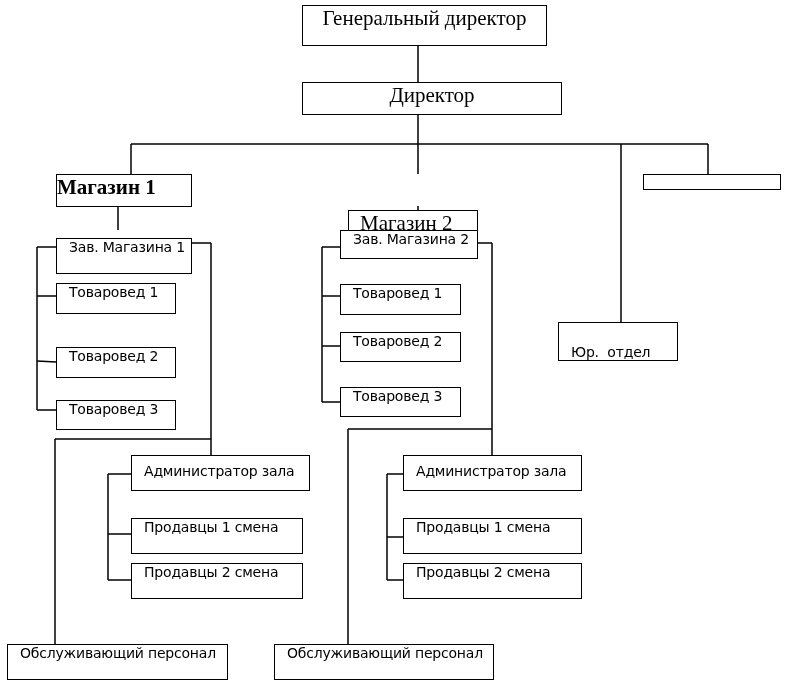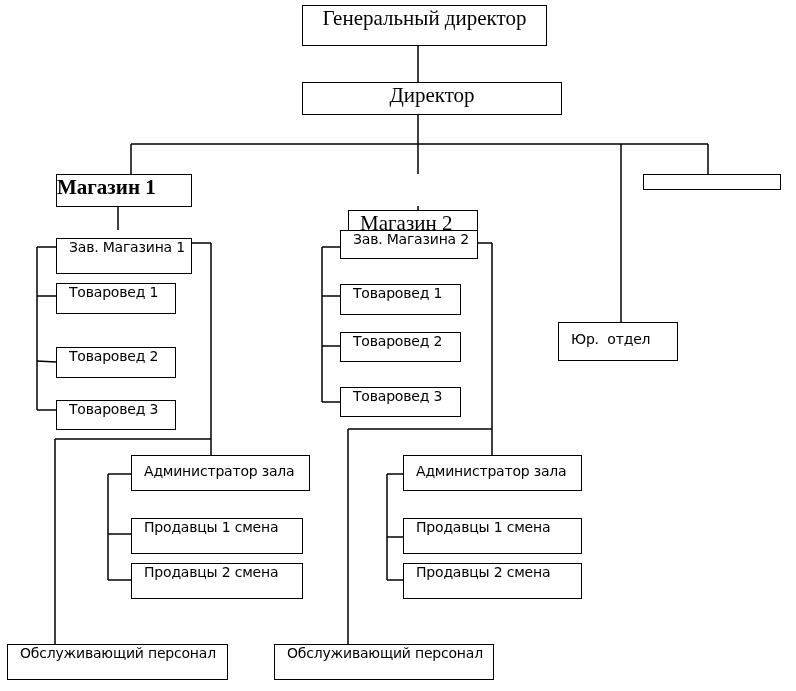--- a/index.html
+++ b/index.html
@@ -71,21 +71,21 @@
 
 <div class="box serif" style="left:56px;top:174px;width:136px;height:33px;justify-content:flex-start;font-weight:bold;">
   <span>Магазин 1</span>
 </div>
 <div class="box serif" style="left:348px;top:174px;width:130px;height:33px;justify-content:flex-start;padding-left:11px;margin-top:36px;">
   <span>Магазин 2</span>
 </div>
 <div class="box serif clip" style="left:643px;top:174px;width:138px;justify-content:flex-start;padding-left:11px;">
   <span>бухгалтерия</span>
 </div>
-<div class="box sans" style="left:558px;top:322px;width:120px;height:39px;align-items:flex-start;padding-top:8px;">
+<div class="box sans" style="left:558px;top:322px;width:120px;height:39px;align-items:flex-end;padding-top:8px;">
   <span style="white-space:pre;">Юр.  отдел</span>
 </div>
 
 <div class="box sans" style="left:56px;top:222px;width:136px;height:36px;margin-top:16px;">
   <span>Зав. Магазина 1</span>
 </div>
 <div class="box sans" style="left:56px;top:283px;width:120px;height:31px;">
   <span>Товаровед 1</span>
 </div>
 <div class="box sans" style="left:56px;top:347px;width:120px;height:31px;">

